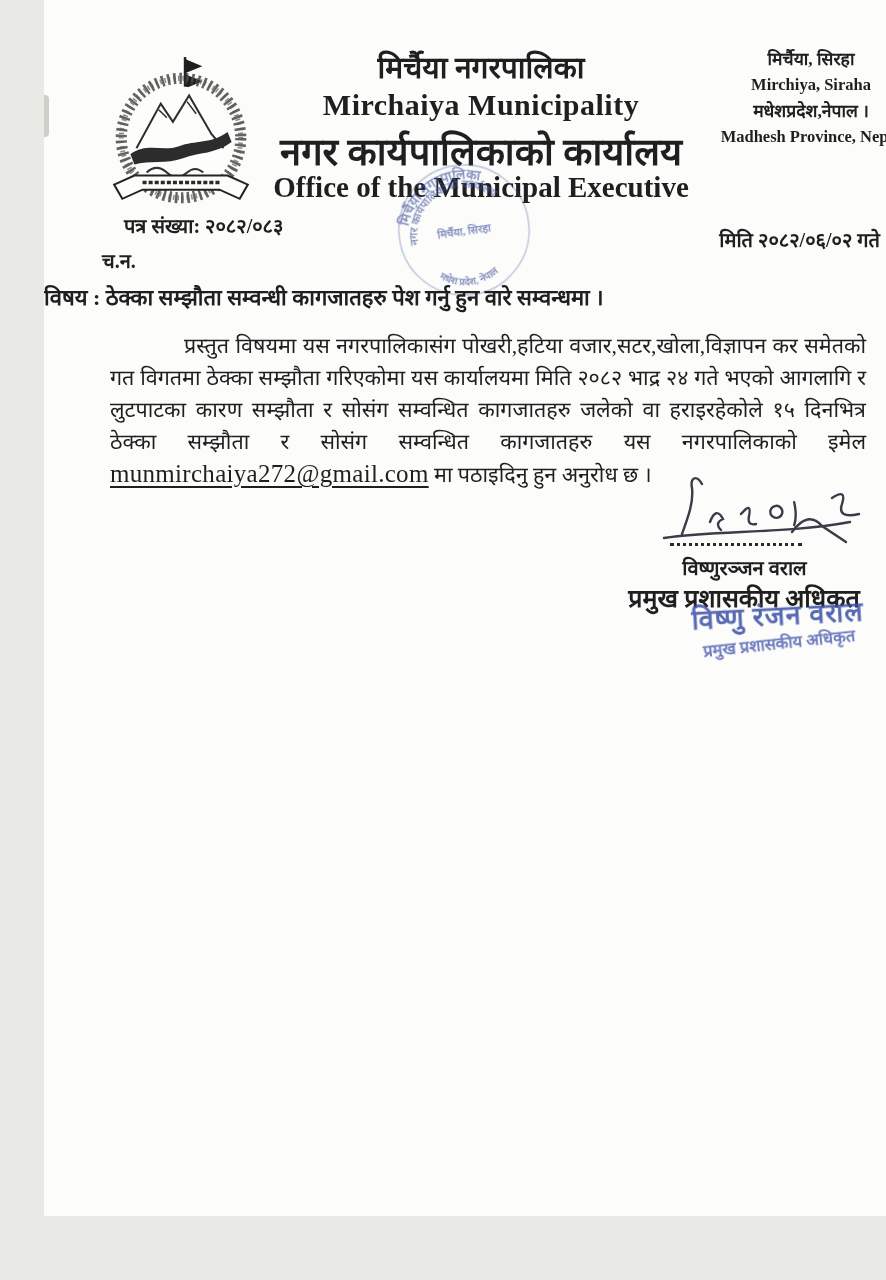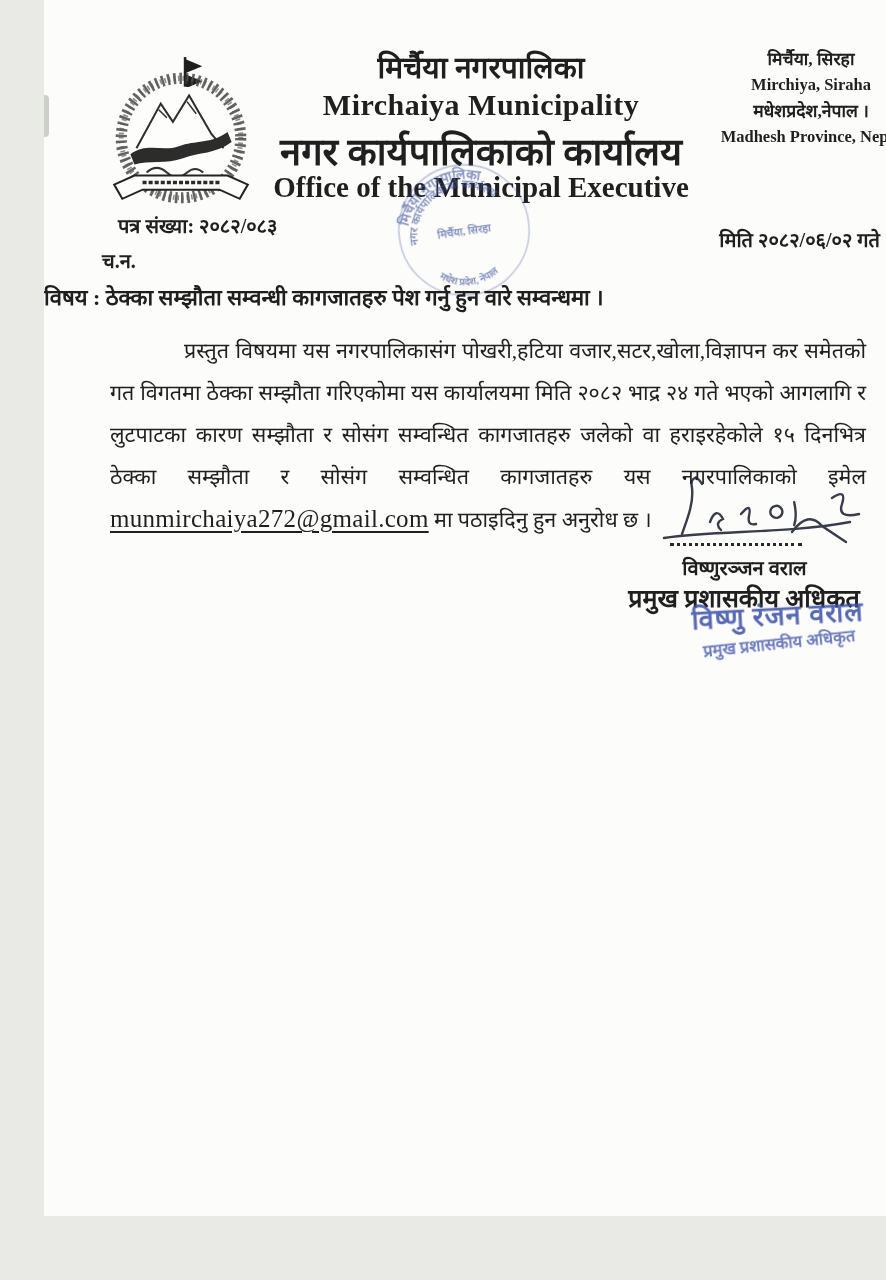--- a/index.html
+++ b/index.html
@@ -25,31 +25,31 @@
   .addr div { white-space:nowrap; }
   .addr .np { font-size:17.5px; font-weight:600; }
   .addr .en { font-size:16.5px; font-weight:600; }
 
   
   .round-stamp { left:346px; top:156px; width:148px; height:148px;
     opacity:.62; filter:blur(.4px); transform:rotate(-8deg); }
   .round-stamp text { fill:#41549f; font-weight:600; }
 
   
-  .ref1 { left:74px; top:212px; font-size:20px; font-weight:600; }
+  .ref1 { left:80px; top:212px; font-size:20px; font-weight:600; }
   .ref2 { left:58px; top:247px; font-size:20px; font-weight:600; }
   .date { right:50px; top:226px; font-size:20px; font-weight:600; }
 
   
   .subject { left:0; top:281px; width:886px; text-align:left; font-size:22px; font-weight:600; }
 
   
   .body-par {
     left:66px; top:330px; width:756px;
-    font-size:21.5px; line-height:42px;
+    font-size:21.5px; line-height:32px;
     text-align:justify; text-indent:74px;
     font-weight:500;
   }
   .body-email {
     font-family:"Liberation Serif",serif;
     font-size:25px; text-decoration:underline; text-underline-offset:4px;
     font-weight:500; letter-spacing:.3px;
   }
 
   

